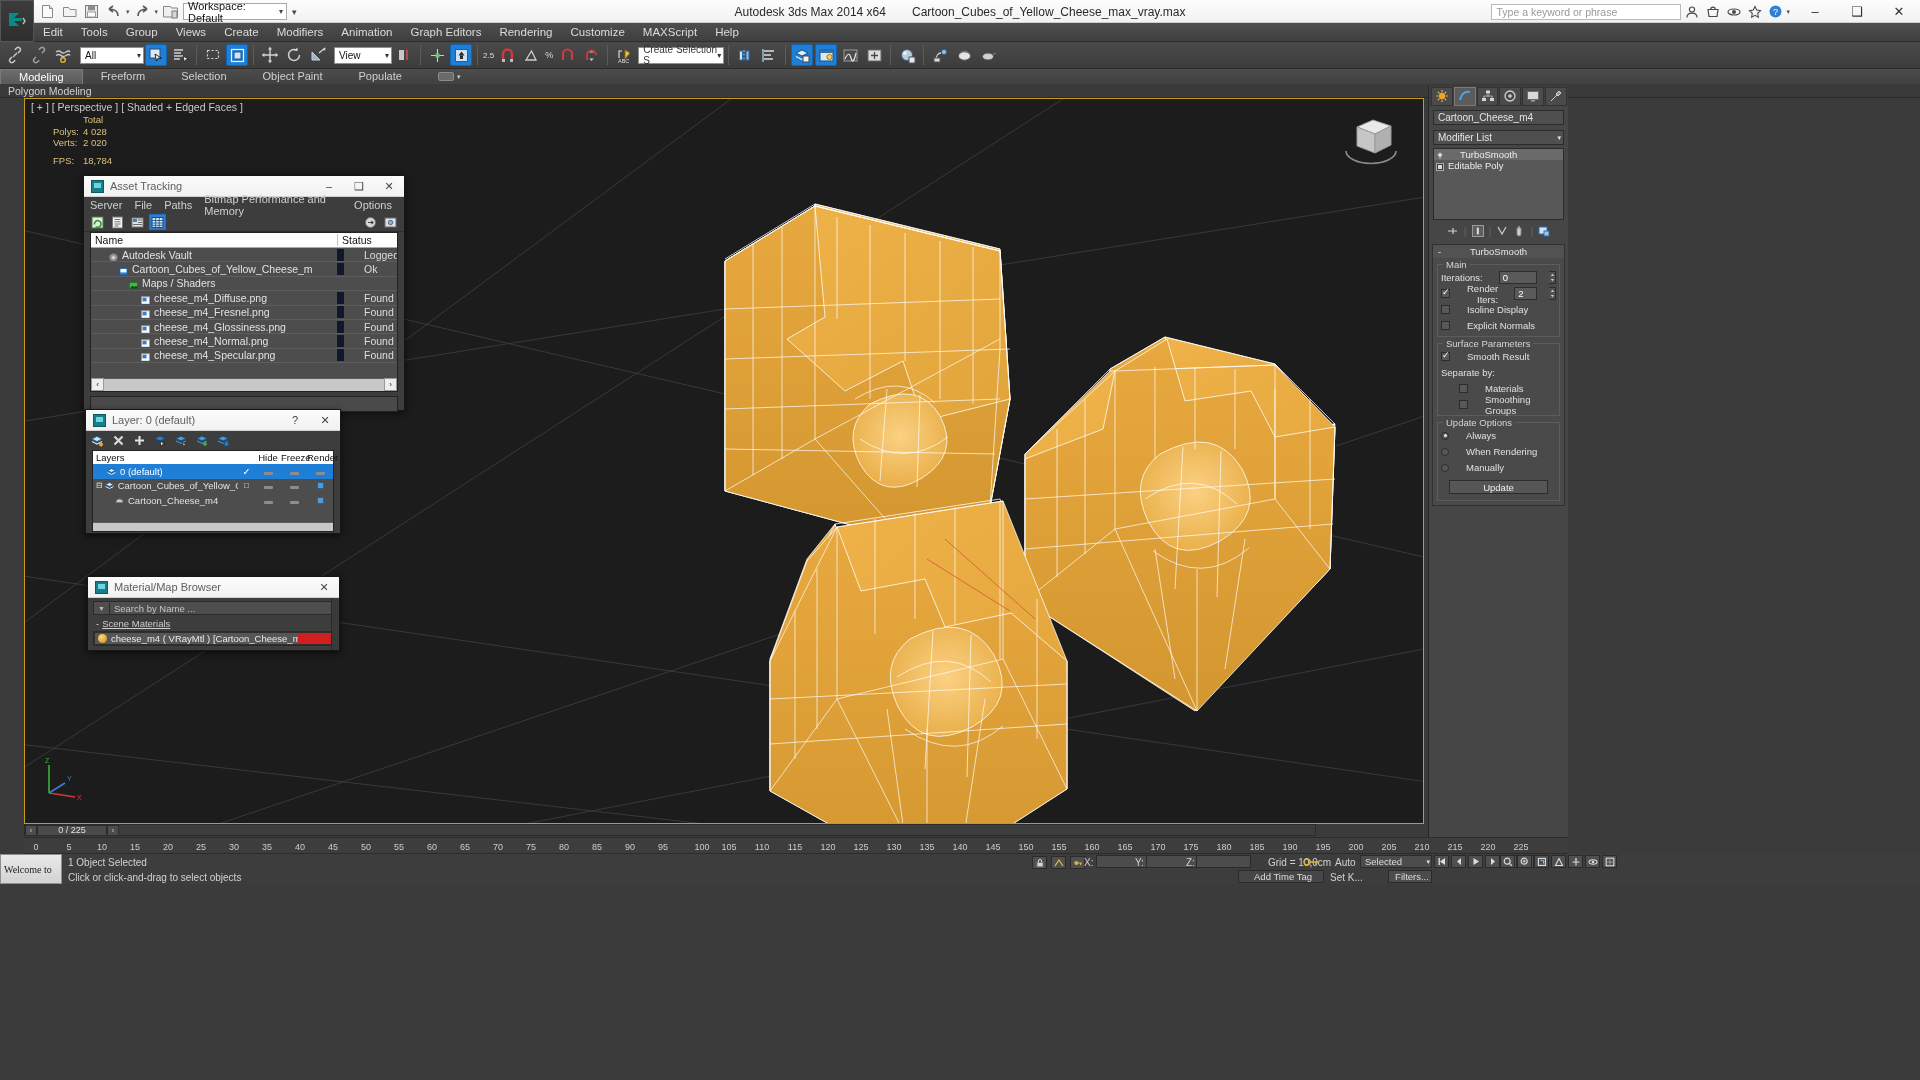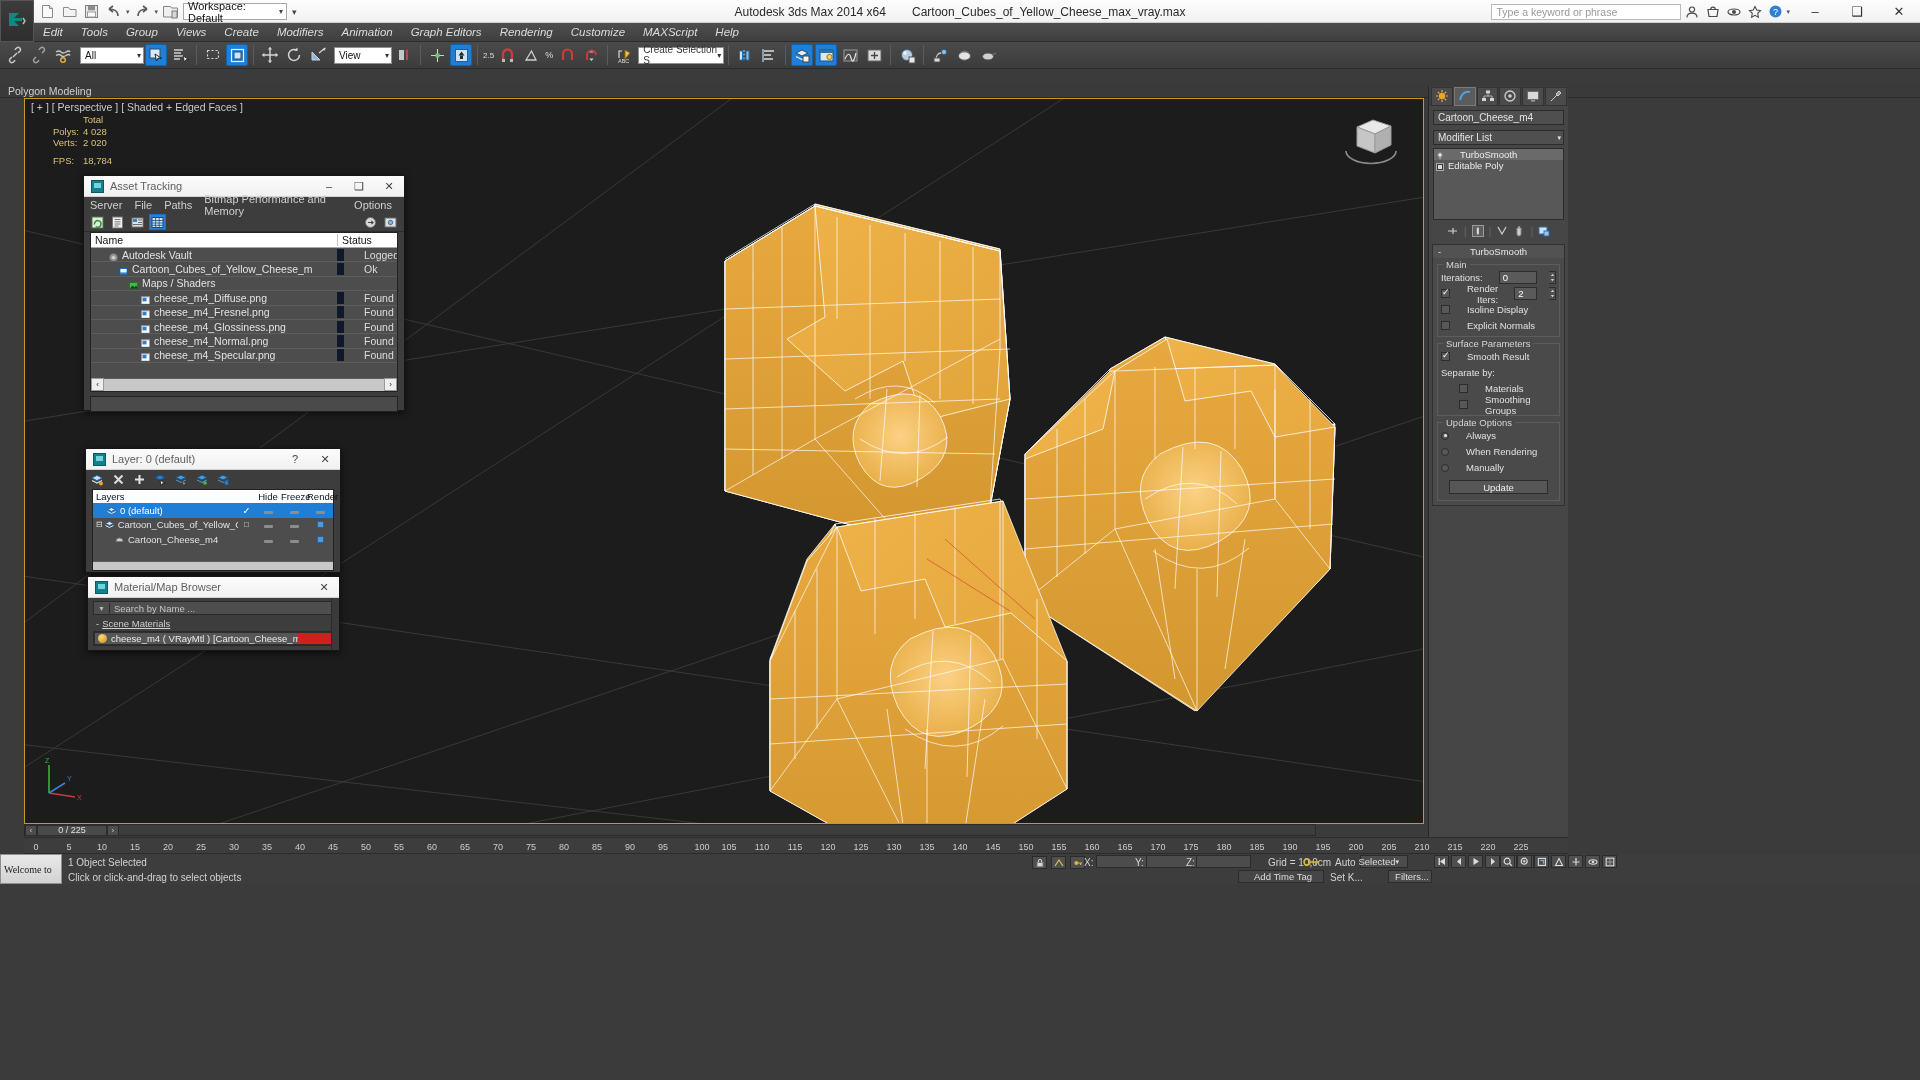--- a/index.html
+++ b/index.html
@@ -18,21 +18,21 @@
     font-size:10.5px; color:#999; padding:1px 4px; line-height:13px; }
   .tb-ico{ width:19px; height:19px; margin:0 1px; display:flex; align-items:center;
     justify-content:center; color:#4a4a4a; font-size:12px; }
   .tb-ico svg{ display:block; }
   .wbtn{ width:42px; height:23px; display:flex; align-items:center; justify-content:center;
     color:#333; font-size:13px; }
 
   
   .menubar{ position:absolute; left:0; top:23px; width:1920px; height:19px;
     background:linear-gradient(#4e4e4e,#3f3f3f); border-bottom:1px solid #2c2c2c;
-    display:flex; align-items:center;font-style:italic; }
+    display:flex; align-items:center; }
   .appbtn{ width:34px; height:42px; position:absolute; left:0; top:0;
     background:linear-gradient(#3c3c3c,#2e2e2e); border:1px solid #555;
     display:flex; align-items:center; justify-content:center; z-index:5; }
   .menubar .mi{ padding:0 9px; height:19px; line-height:19px; font-size:11.5px; color:#dcdcdc; }
   .menubar .mi:first-child{ margin-left:34px; }
 
   
   .wsblock{ position:absolute; left:34px; top:0; height:23px; display:flex;
     align-items:center; gap:3px; padding-left:4px; }
   .wsico{ width:19px; height:19px; display:flex; align-items:center; justify-content:center; }
@@ -522,20 +522,31 @@
         </svg>
     </div>
     <div class="tbtn">
       <svg width="17" height="17" viewBox="0 0 17 17">
           <ellipse cx="8" cy="9.5" rx="5.5" ry="3.5" fill="#d0d0d0" stroke="#555"></ellipse>
           <path d="M12 8 l4-2" stroke="#777" stroke-width="1.2"></path>
         </svg>
     </div>
   </div>
 
+  <div class="ribbon">
+    <div class="rtab active">Modeling</div>
+    <div class="rtab">Freeform</div>
+    <div class="rtab">Selection</div>
+    <div class="rtab">Object Paint</div>
+    <div class="rtab">Populate</div>
+    <div style="margin-left:18px;display:flex;align-items:center;gap:3px">
+      <span style="display:inline-block;width:16px;height:9px;background:#6a6a6a;border:1px solid #8a8a8a;border-radius:2px"></span>
+      <span style="font-size:7px;color:#ccc">▾</span>
+    </div>
+  </div>
   <div class="ribbon2">
     <span>Polygon Modeling</span>
   </div>
 
   <div class="viewport">
     <svg class="grid" width="1400" height="726" viewBox="0 0 1400 726">
       <rect width="1400" height="726" fill="#1c1c1c"></rect>
       <g stroke="#3c3c3c" stroke-width="0.9" fill="none">
         <path d="M-50 120 L1450 470"></path>
         <path d="M-50 330 L1450 90"></path>
@@ -813,21 +824,21 @@
       </div>
 
       <div class="hscroll">
         <span class="hsa">‹</span>
         <span class="hsa">›</span>
       </div>
     </div>
     <div class="abottom"></div>
   </div>
 
-  <div class="dlg" style="left:85px; top:448px; width:256px; height:125px;">
+  <div class="dlg" style="left:85px; top:409px; width:256px; height:125px;">
     <div class="dlg-tb">
       <span class="dico"></span>
       <span class="dlg-tt">Layer: 0 (default)</span>
       <span class="dlg-wb">?</span>
       <span class="dlg-wb x">✕</span>
     </div>
     <div class="lyr-tools">
       <span class="lt">
         <svg width="13" height="13" viewBox="0 0 13 13">
             <path d="M1 5l5-2.6L11 5 6 7.6z" fill="#cfe3f7" stroke="#2a6fae"></path>
@@ -1219,21 +1230,21 @@
 
   <div style="position:absolute;left:1303px;top:856px">
     <svg width="18" height="12" viewBox="0 0 18 12">
         <circle cx="4" cy="6" r="3" fill="none" stroke="#d9b63f" stroke-width="1.4"></circle>
         <path d="M7 6h9M13 6v3" stroke="#d9b63f" stroke-width="1.4"></path>
       </svg>
   </div>
   <div class="stxt" style="left:1330px;top:872px">Set K...</div>
   <div class="stxt" style="left:1335px;top:857px">Auto</div>
 
-  <div class="sfield" style="left:1360px;top:855px;width:48px;justify-content:flex-end;padding-right:8px">
+  <div class="sfield" style="left:1360px;top:855px;width:72px;justify-content:space-between;padding-right:1px">
     <span>Selected</span>
     <span style="font-size:7px">▾</span>
   </div>
   <div class="sfield" style="left:1388px;top:870px;width:44px;justify-content:center">Filters...</div>
   <div class="sfield" style="left:1238px;top:870px;width:86px;justify-content:center;background:#464646">Add Time Tag</div>
 
   <div style="position:absolute;left:1434px;top:855px;display:flex;gap:2px">
     <span class="pbtn">
         <svg width="10" height="9" viewBox="0 0 10 9">
           <path d="M8 1L3 4.5 8 8z" fill="#ddd"></path>

